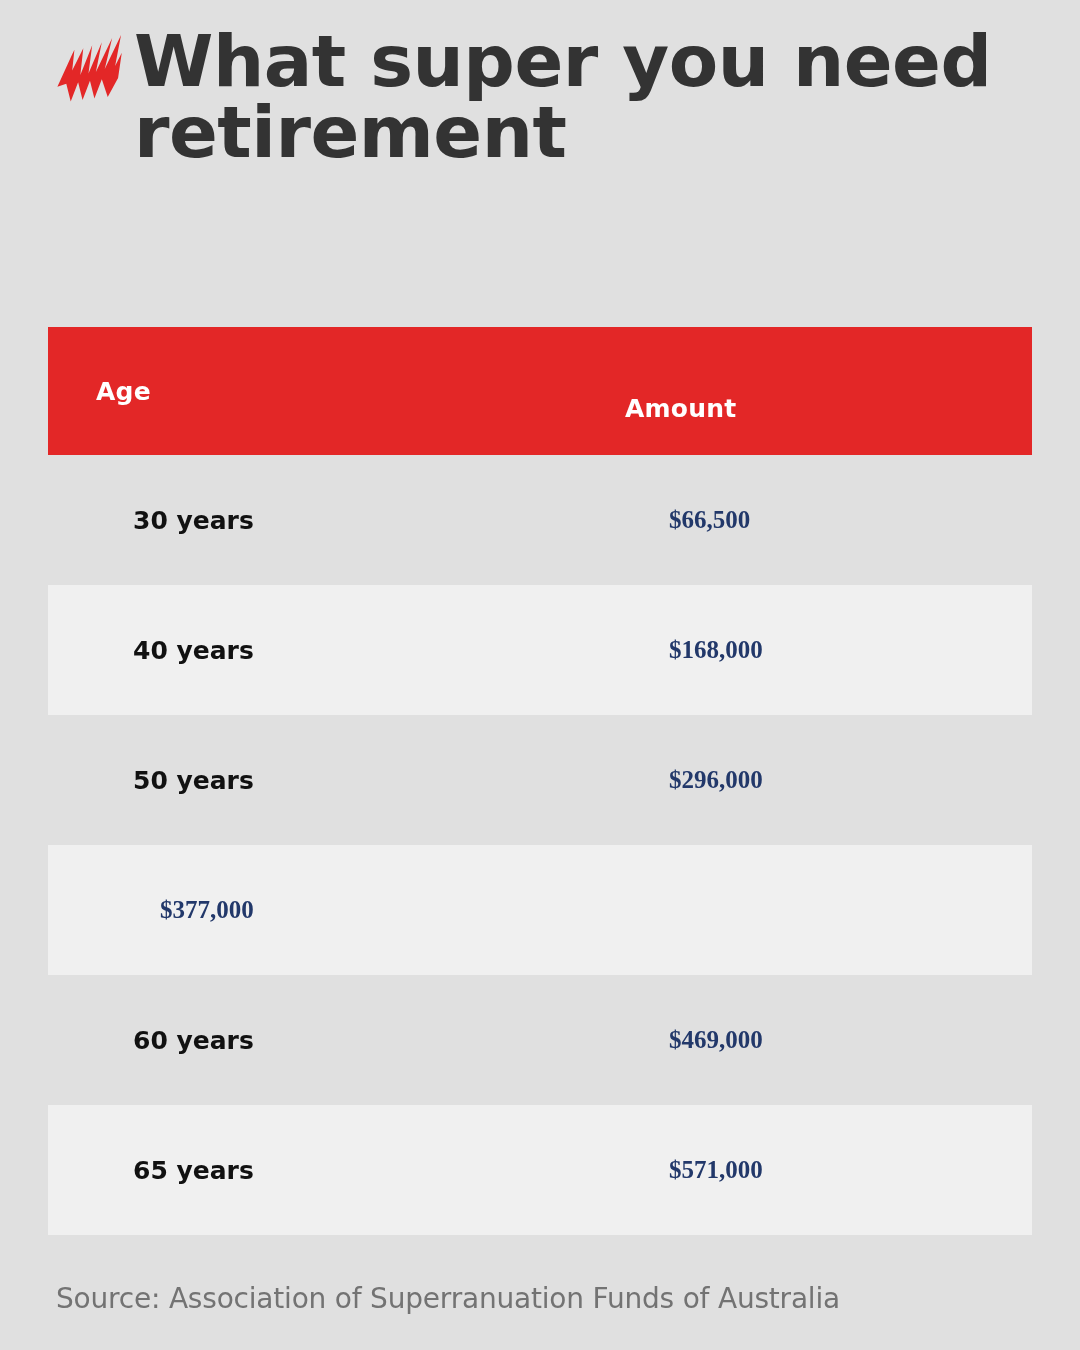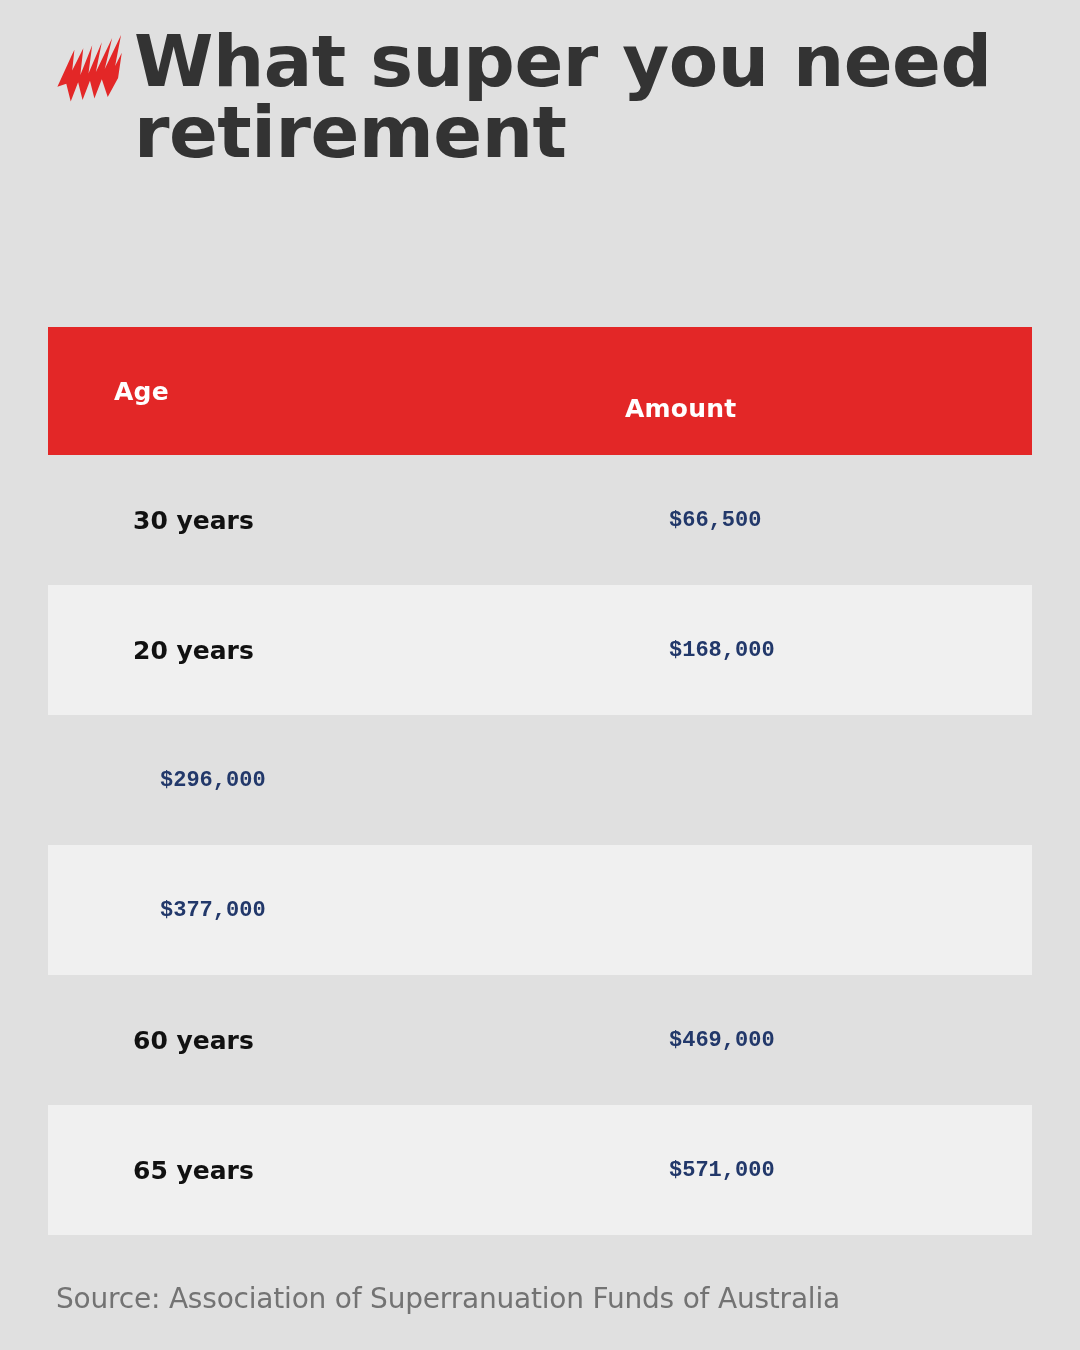--- a/index.html
+++ b/index.html
@@ -66,21 +66,21 @@
   }
 
   .th {
     font-size:25px;
     font-weight:700;
     color:#ffffff;
     font-family:"DejaVu Sans", "Liberation Sans", sans-serif;
     letter-spacing:0.2px;
   }
 
-  .col-age   { flex:0 0 465px; padding-left:66px; }
+  .col-age   { flex:0 0 465px; padding-left:48px; }
   .col-amt   { flex:1 1 auto;  padding-left:112px;margin-top:34px; }
 
   .row {
     display:flex;
     align-items:center;
     height:130px;
     background:#e0e0e0;
     gap:44px;
   }
   .row.alt { background:#f0f0f0; }
@@ -90,24 +90,24 @@
     padding-left:85px;
     font-size:25px;
     font-weight:700;
     color:#111111;
     font-family:"DejaVu Sans", "Liberation Sans", sans-serif;
   }
 
   .cell-amount {
     flex:1 1 auto;
     padding-left:112px;
-    font-size:22px;
+    font-size:25px;
     font-weight:700;
     color:#22386a;
-    font-family:Liberation Mono, monospace;
+    font-family:Liberation Serif, serif;
   }
 
   
   .source {
     position:absolute;
     left:56px;
     top:1282px;
     font-size:28px;
     font-weight:400;
     color:#737373;
@@ -143,25 +143,26 @@
     <div class="th col-age">Age</div>
     <div class="th col-amt">Amount</div>
   </div>
 
   <div class="row">
     <div class="cell-age">30 years</div>
     <div class="cell-amount">$66,500</div>
   </div>
 
   <div class="row alt">
-    <div class="cell-age">20 years</div>
+    <div class="cell-age">40 years</div>
     <div class="cell-amount">$168,000</div>
   </div>
 
   <div class="row">
+    <div class="cell-age">50 years</div>
     <div class="cell-amount">$296,000</div>
   </div>
 
   <div class="row alt">
     <div class="cell-amount">$377,000</div>
   </div>
 
   <div class="row">
     <div class="cell-age">60 years</div>
     <div class="cell-amount">$469,000</div>

